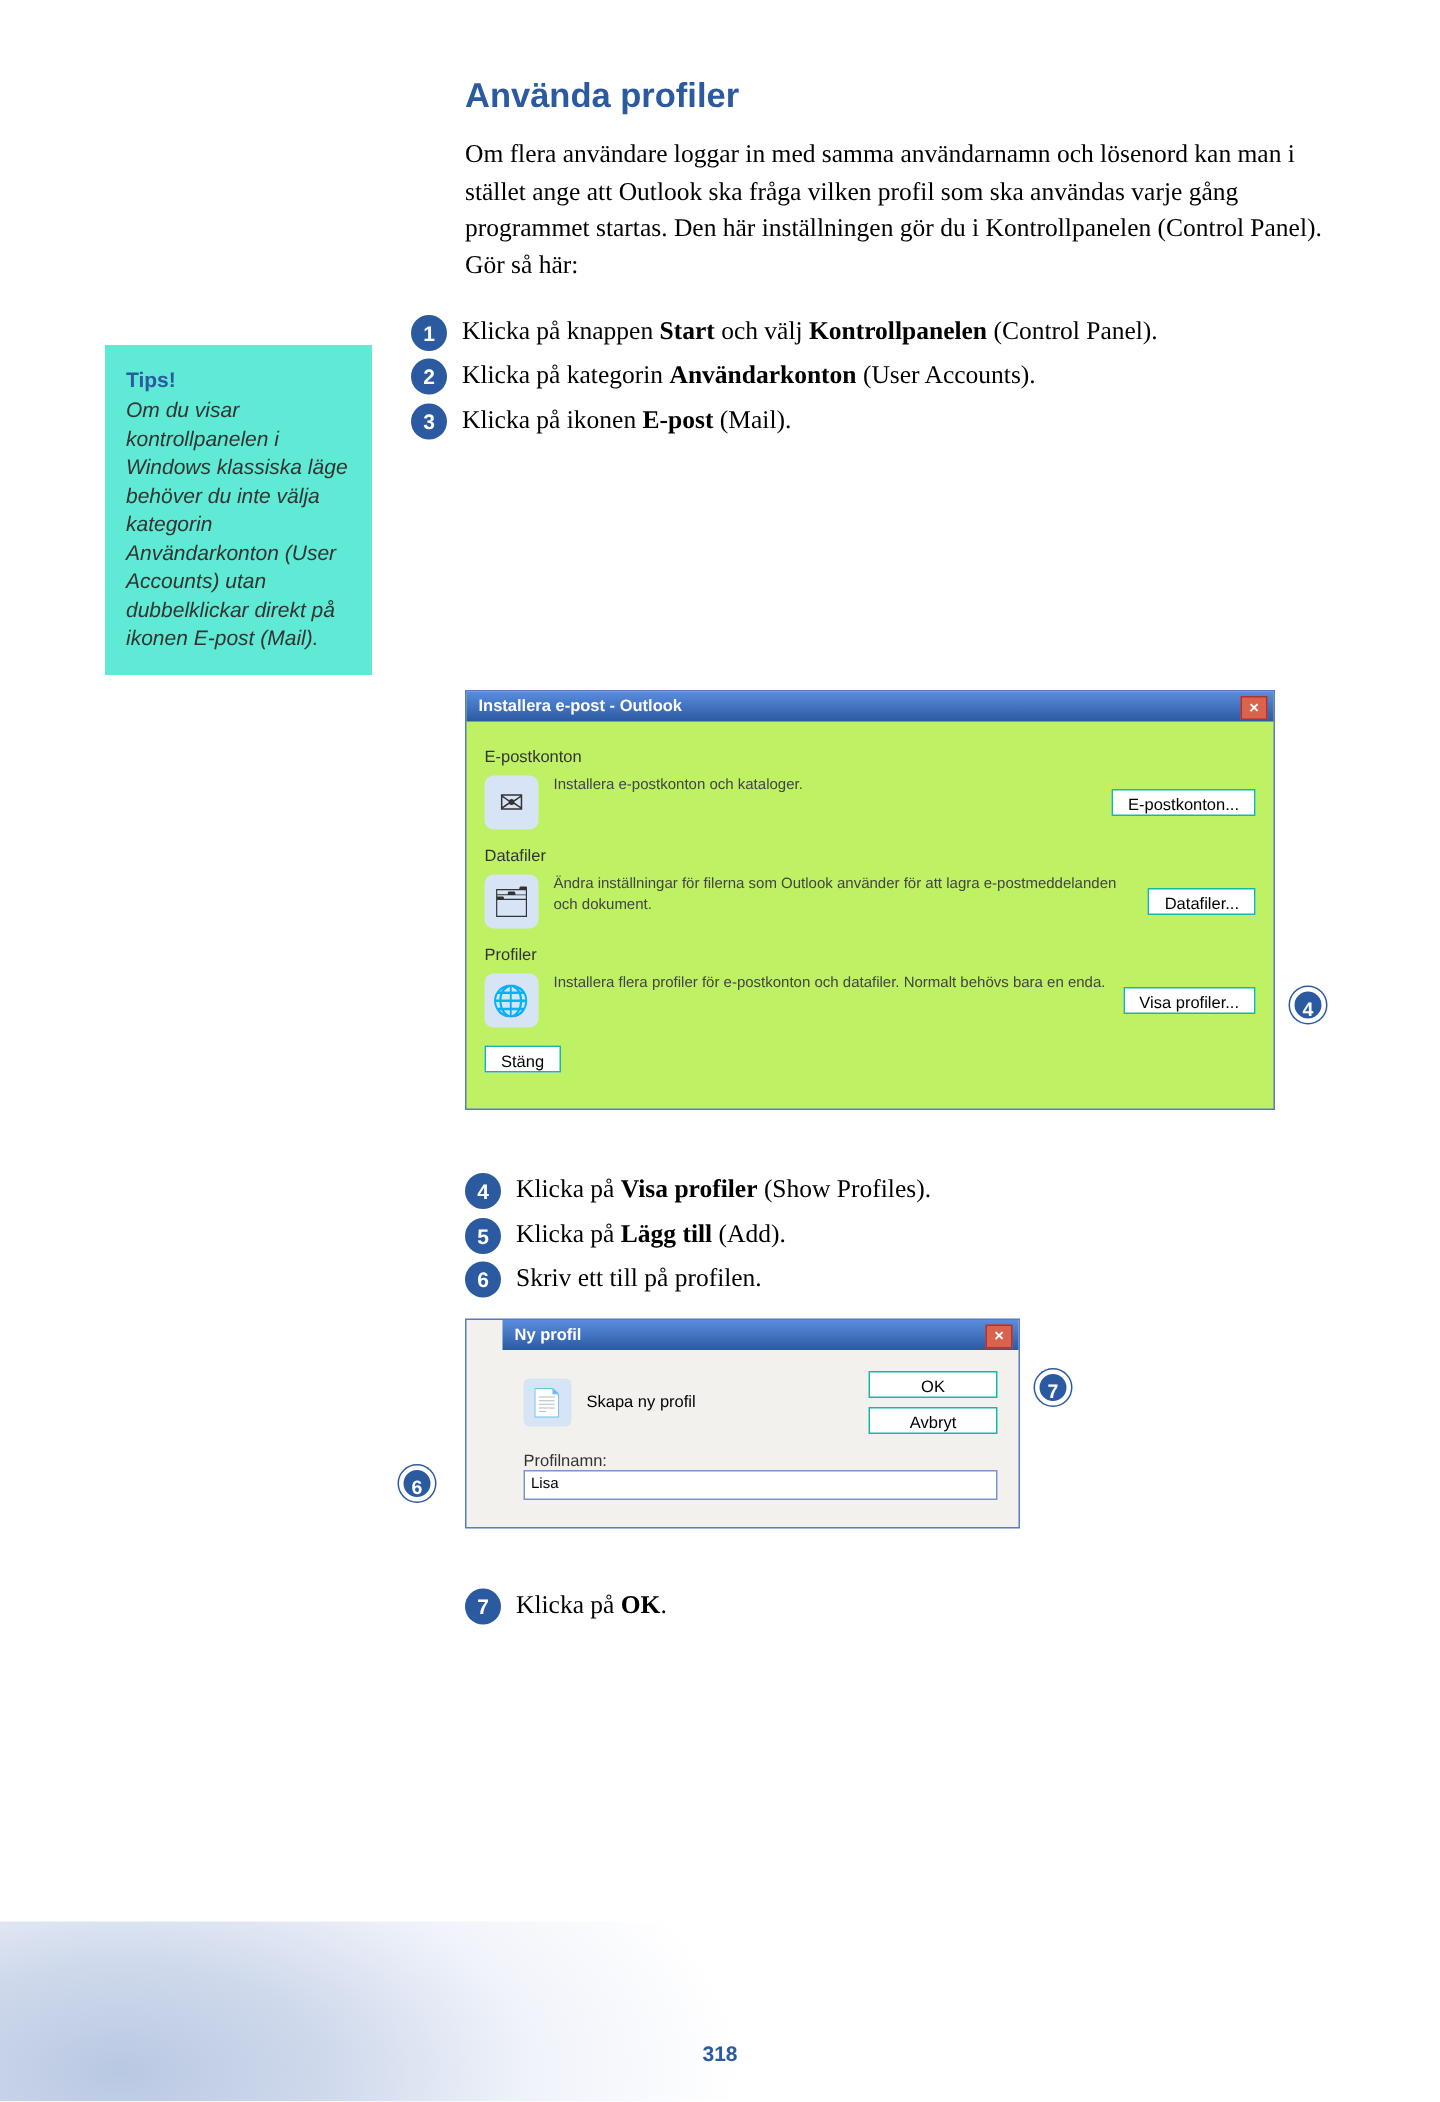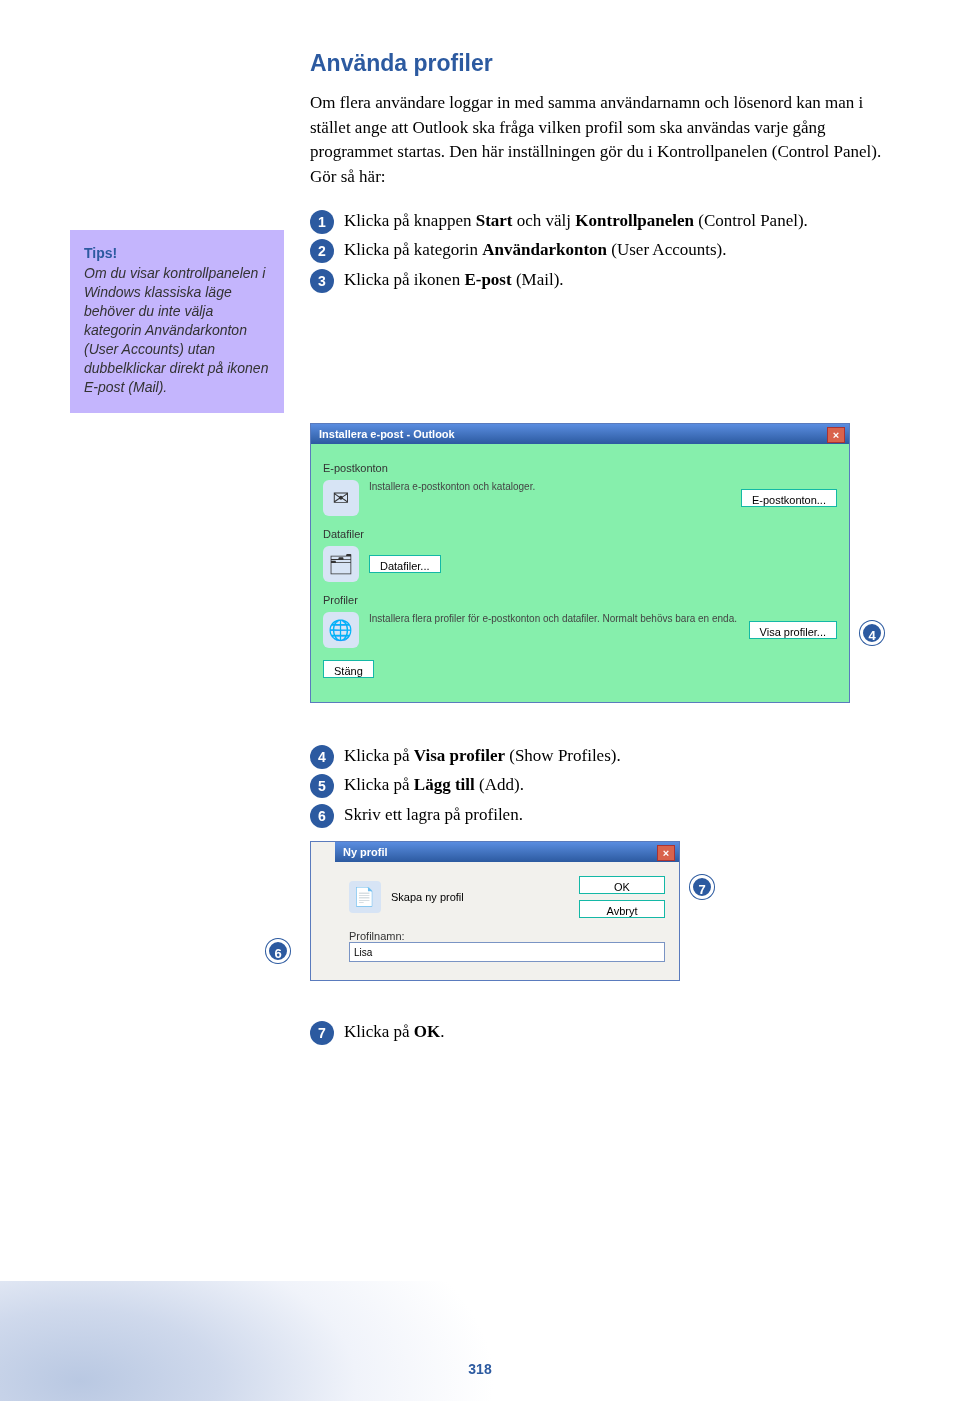--- a/index.html
+++ b/index.html
@@ -29,22 +29,22 @@
     font-size: 17px;
     line-height: 1.45;
     margin-bottom: 14px;
   }
   .two-col {
     display: flex;
     gap: 26px;
     margin-bottom: 10px;
   }
   .tipbox {
-    width: 214px;
-    background: #c4b5fd;
+    width: 178px;
+    background: #5eead4;
     padding: 14px 14px 16px 14px;
     font-family: Arial, Helvetica, sans-serif;
     font-size: 14px;
     line-height: 1.35;
     color: #333;
     align-self: flex-start;
     margin-top: 26px;
   }
   .tipbox .tip-title {
     color: #2c5aa0;
@@ -76,21 +76,21 @@
   }
   .step b { font-weight: bold; }
   .dialog-wrap {
     margin-left: 240px;
     margin-top: 10px;
     position: relative;
     width: 540px;
   }
   .dialog {
     border: 1px solid #5a7bbd;
-    background: #86efac;
+    background: #bef264;
     font-family: Tahoma, Arial, sans-serif;
     font-size: 11px;
     color: #333;
   }
   .dlg-title {
     background: linear-gradient(#5a8de0, #2c5aa0);
     color: #fff;
     padding: 4px 8px;
     font-weight: bold;
     position: relative;
@@ -247,20 +247,21 @@
       <div class="dlg-body">
         <div class="dlg-section-title">E-postkonton</div>
         <div class="dlg-row">
           <div class="dlg-icon">✉</div>
           <div class="dlg-text">Installera e-postkonton och kataloger.</div>
           <div class="dlg-btn">E-postkonton...</div>
         </div>
         <div class="dlg-section-title">Datafiler</div>
         <div class="dlg-row">
           <div class="dlg-icon">🗂</div>
+          <div class="dlg-text">Ändra inställningar för filerna som Outlook använder för att lagra e-postmeddelanden och dokument.</div>
           <div class="dlg-btn">Datafiler...</div>
         </div>
         <div class="dlg-section-title">Profiler</div>
         <div class="dlg-row">
           <div class="dlg-icon">🌐</div>
           <div class="dlg-text">Installera flera profiler för e-postkonton och datafiler. Normalt behövs bara en enda.</div>
           <div class="dlg-btn">Visa profiler...</div>
         </div>
         <div class="dlg-footer">
           <div class="dlg-btn">Stäng</div>
@@ -274,21 +275,21 @@
     <div class="step">
       <span class="num">4</span>
       <span>Klicka på </span><b>Visa profiler</b><span> (Show Profiles).</span>
     </div>
     <div class="step">
       <span class="num">5</span>
       <span>Klicka på </span><b>Lägg till</b><span> (Add).</span>
     </div>
     <div class="step">
       <span class="num">6</span>
-      <span>Skriv ett lagra på profilen.</span>
+      <span>Skriv ett till på profilen.</span>
     </div>
   </div>
 
   <div class="dialog-small-wrap">
     <div class="dialog-small">
       <div class="dlg-title">
         <span>Ny profil</span>
         <span class="dlg-close">×</span>
       </div>
       <div class="ds-body">

